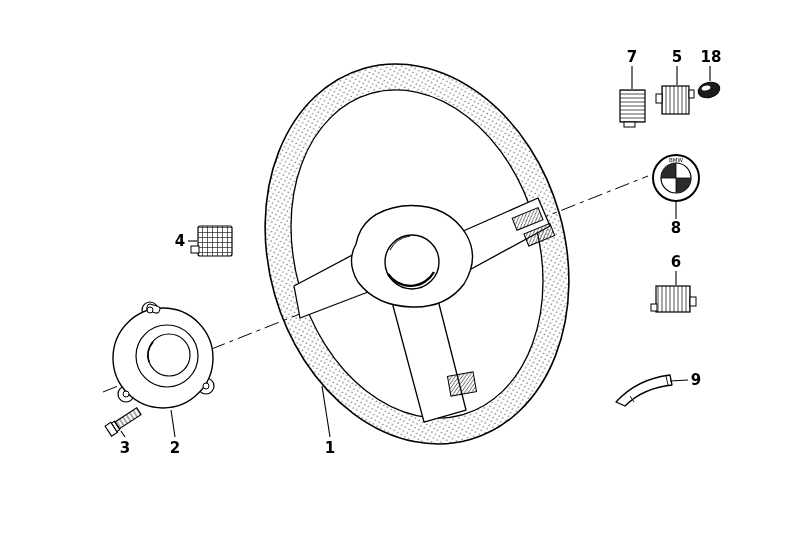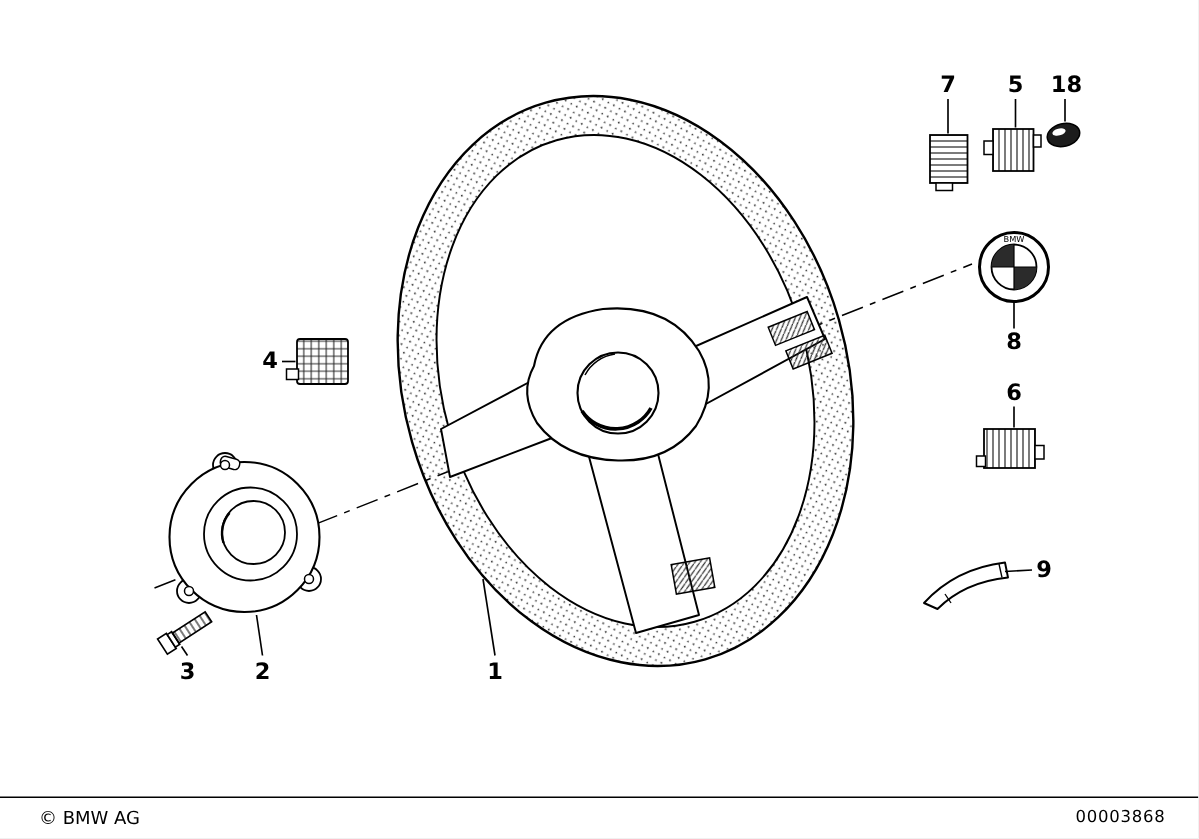--- a/index.html
+++ b/index.html
@@ -167,18 +167,14 @@
   <div class="callout" style="left:175px;top:448px">2</div>
   <div class="callout" style="left:125px;top:448px">3</div>
   <div class="callout" style="left:180px;top:241px">4</div>
   <div class="callout" style="left:677px;top:57px">5</div>
   <div class="callout" style="left:676px;top:262px">6</div>
   <div class="callout" style="left:632px;top:57px">7</div>
   <div class="callout" style="left:676px;top:228px">8</div>
   <div class="callout" style="left:696px;top:380px">9</div>
   <div class="callout" style="left:711px;top:57px">18</div>
 
-  <div class="footer">
-    <span class="copyright">© BMW AG</span>
-    <span class="doc-number">00003868</span>
-  </div>
 
 </div>
 
 </body></html>

